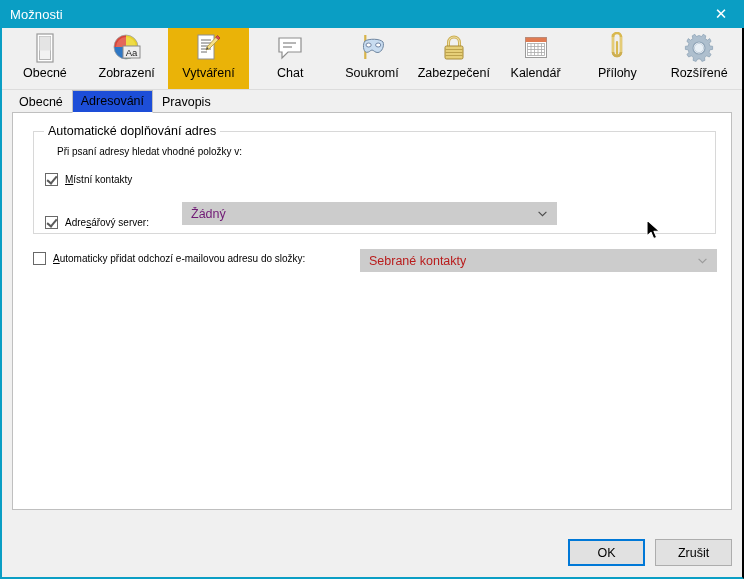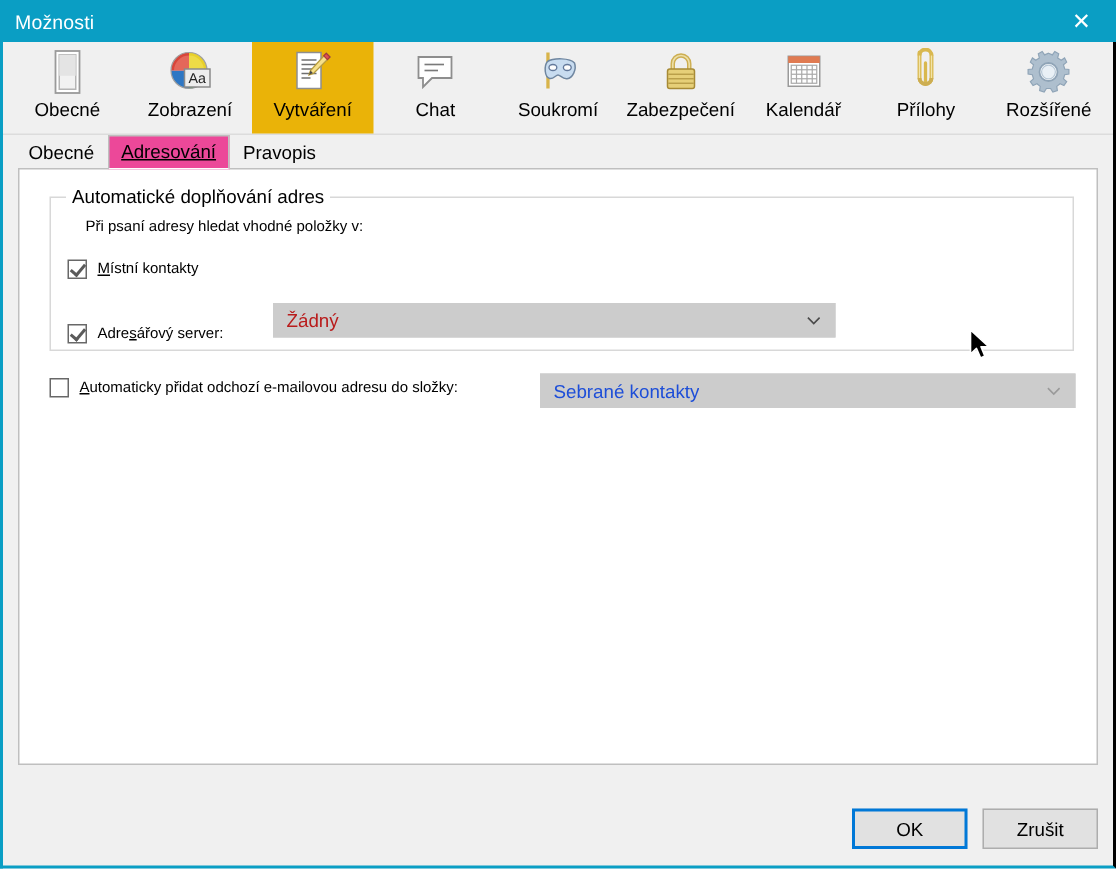--- a/index.html
+++ b/index.html
@@ -97,26 +97,25 @@
     padding: 3px 8px 3px 8px;
     line-height: 15px;
     border: 1px solid transparent;
     border-bottom: none;
     box-sizing: border-box;
     cursor: default;
     position: relative;
     top: 1px;
   }
   .tab.active {
-    background: #ec4899;
+    background: #1d4ed8;
     border: 1px solid #bfbfbf;
     border-bottom: 1px solid #ffffff;
     z-index: 3;
     top: 1px;
-    text-decoration: underline;
   }
 
   
   .tabpage {
     position: absolute;
     left: 10px; right: 10px;
     top: 112px;
     height: 398px;
     background: #ffffff;
     border: 1px solid #bfbfbf;
@@ -181,25 +180,25 @@
     background: #cccccc;
     border: 1px solid #cccccc;
     box-sizing: border-box;
     display: flex;
     align-items: center;
     cursor: default;
   }
   .combo-text {
     padding-left: 8px;
     font-size: 12.5px;
-    color: #b91c1c;
+    color: #701a75;
     white-space: nowrap;
     overflow: hidden;
   }
-  .combo.disabled .combo-text { color: #1d4ed8; text-align: right; }
+  .combo.disabled .combo-text { color: #b91c1c; text-align: right; }
   .combo-arrow {
     position: absolute;
     right: 9px; top: 50%;
     margin-top: -3px;
     width: 9px; height: 6px;
   }
   .combo-arrow svg { display: block; }
 
   
   .btn {

